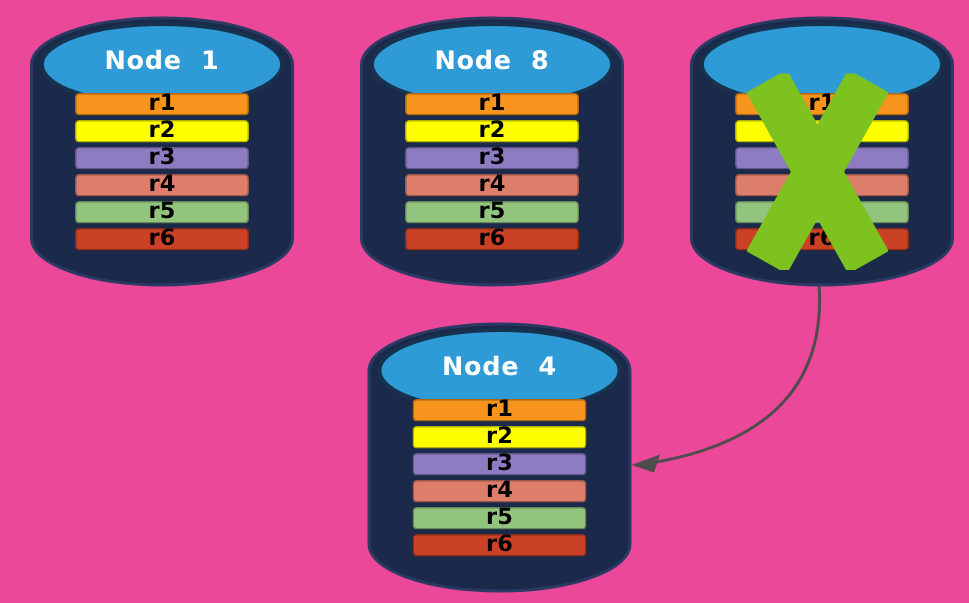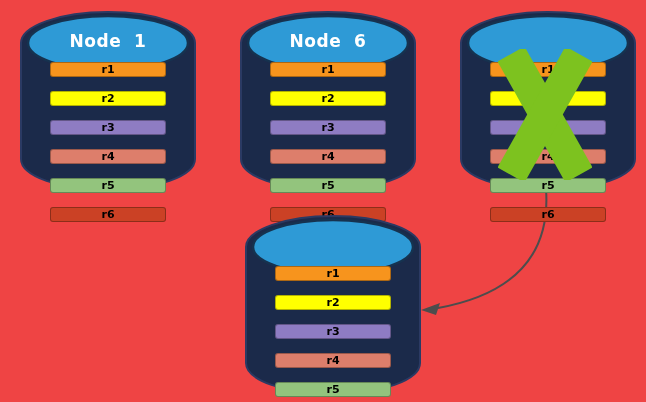--- a/index.html
+++ b/index.html
@@ -1,42 +1,42 @@
 <!DOCTYPE html>
 <html><head>
 <meta charset="utf-8">
 <style>
   html, body { margin: 0; padding: 0; background: #ffffff; }
   .canvas {
     position: relative;
     width: 646px;
     height: 402px;
-    background: #ef4444;
+    background: #ec4899;
     overflow: hidden;
     font-family: "DejaVu Sans", "Liberation Sans", sans-serif;
   }
   .node { position: absolute; width: 180px; height: 186px; }
   .node-1 { left: 18px;  top: 7px; }
   .node-2 { left: 238px; top: 7px; }
   .node-3 { left: 458px; top: 7px; }
   .node-4 { left: 243px; top: 211px; }
   .cyl { position: absolute; left: 0; top: 0; width: 180px; height: 186px; display: block; }
   .title {
     position: absolute; left: 0; right: 0; top: 26px;
     text-align: center; color: #ffffff;
     font-weight: bold; font-size: 17px; line-height: 17px;
     letter-spacing: 0.5px; white-space: pre;
   }
   .rows { position: absolute; left: 32px; top: 55px; width: 116px; }
   .row {
-    height: 15px; margin-bottom: 14px;
+    height: 15px; margin-bottom: 3px;
     border-radius: 3px; border: 1px solid rgba(0,0,0,0.3);
     box-sizing: border-box;
-    display: flex; align-items: center; justify-content: center;
-    font-size: 11px; font-weight: bold; line-height: 1; color: #000000;
+    display: flex; align-items: flex-end; justify-content: center;
+    font-size: 15px; font-weight: bold; line-height: 1; color: #000000;
   }
   .xmark {
     position: absolute; left: 40px; top: 42px;
     width: 94px; height: 131px; display: block;
   }
   .arrow-layer {
     position: absolute; left: 0; top: 0;
     width: 646px; height: 402px; display: block;
     pointer-events: none;
   }
@@ -77,21 +77,21 @@
           <span>r6</span>
         </div>
       </div>
   </div>
 
   <div class="node node-2">
     <svg class="cyl" viewBox="0 0 180 186">
       <path d="M 3 36 A 87 31 0 0 1 177 36 L 177 152 A 87 31 0 0 1 3 152 Z" stroke-width="2" fill="#1B2A4A" stroke="#2B3A63"></path>
       <ellipse cx="90" cy="36" rx="80" ry="27" stroke-width="2.5" fill="#2E9AD6" stroke="#16324F"></ellipse>
     </svg>
-    <div class="title">Node  6</div>
+    <div class="title">Node  8</div>
     <div class="rows">
         <div class="row" style="background: rgb(247, 148, 29); color: rgb(0, 0, 0);">
           <span>r1</span>
         </div>
         <div class="row" style="background: rgb(255, 255, 0); color: rgb(0, 0, 0);">
           <span>r2</span>
         </div>
         <div class="row" style="background: rgb(142, 124, 195); color: rgb(0, 0, 0);">
           <span>r3</span>
         </div>
@@ -136,20 +136,21 @@
       <line x1="13" y1="5" x2="81" y2="126" stroke-width="31" stroke="#7DC21F"></line>
       <line x1="81" y1="5" x2="13" y2="126" stroke-width="31" stroke="#7DC21F"></line>
     </svg>
   </div>
 
   <div class="node node-4">
     <svg class="cyl" viewBox="0 0 180 186">
       <path d="M 3 36 A 87 31 0 0 1 177 36 L 177 152 A 87 31 0 0 1 3 152 Z" stroke-width="2" fill="#1B2A4A" stroke="#2B3A63"></path>
       <ellipse cx="90" cy="36" rx="80" ry="27" stroke-width="2.5" fill="#2E9AD6" stroke="#16324F"></ellipse>
     </svg>
+    <div class="title">Node  4</div>
     <div class="rows">
         <div class="row" style="background: rgb(247, 148, 29); color: rgb(0, 0, 0);">
           <span>r1</span>
         </div>
         <div class="row" style="background: rgb(255, 255, 0); color: rgb(0, 0, 0);">
           <span>r2</span>
         </div>
         <div class="row" style="background: rgb(142, 124, 195); color: rgb(0, 0, 0);">
           <span>r3</span>
         </div>

